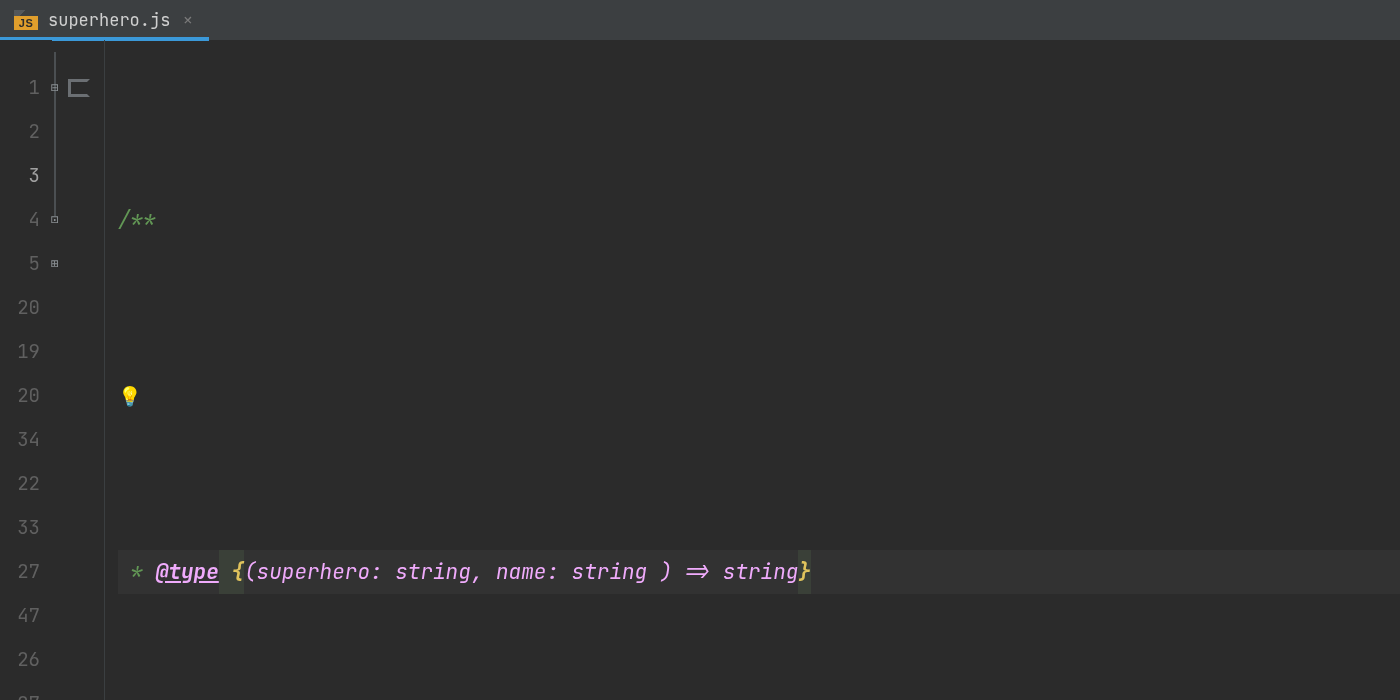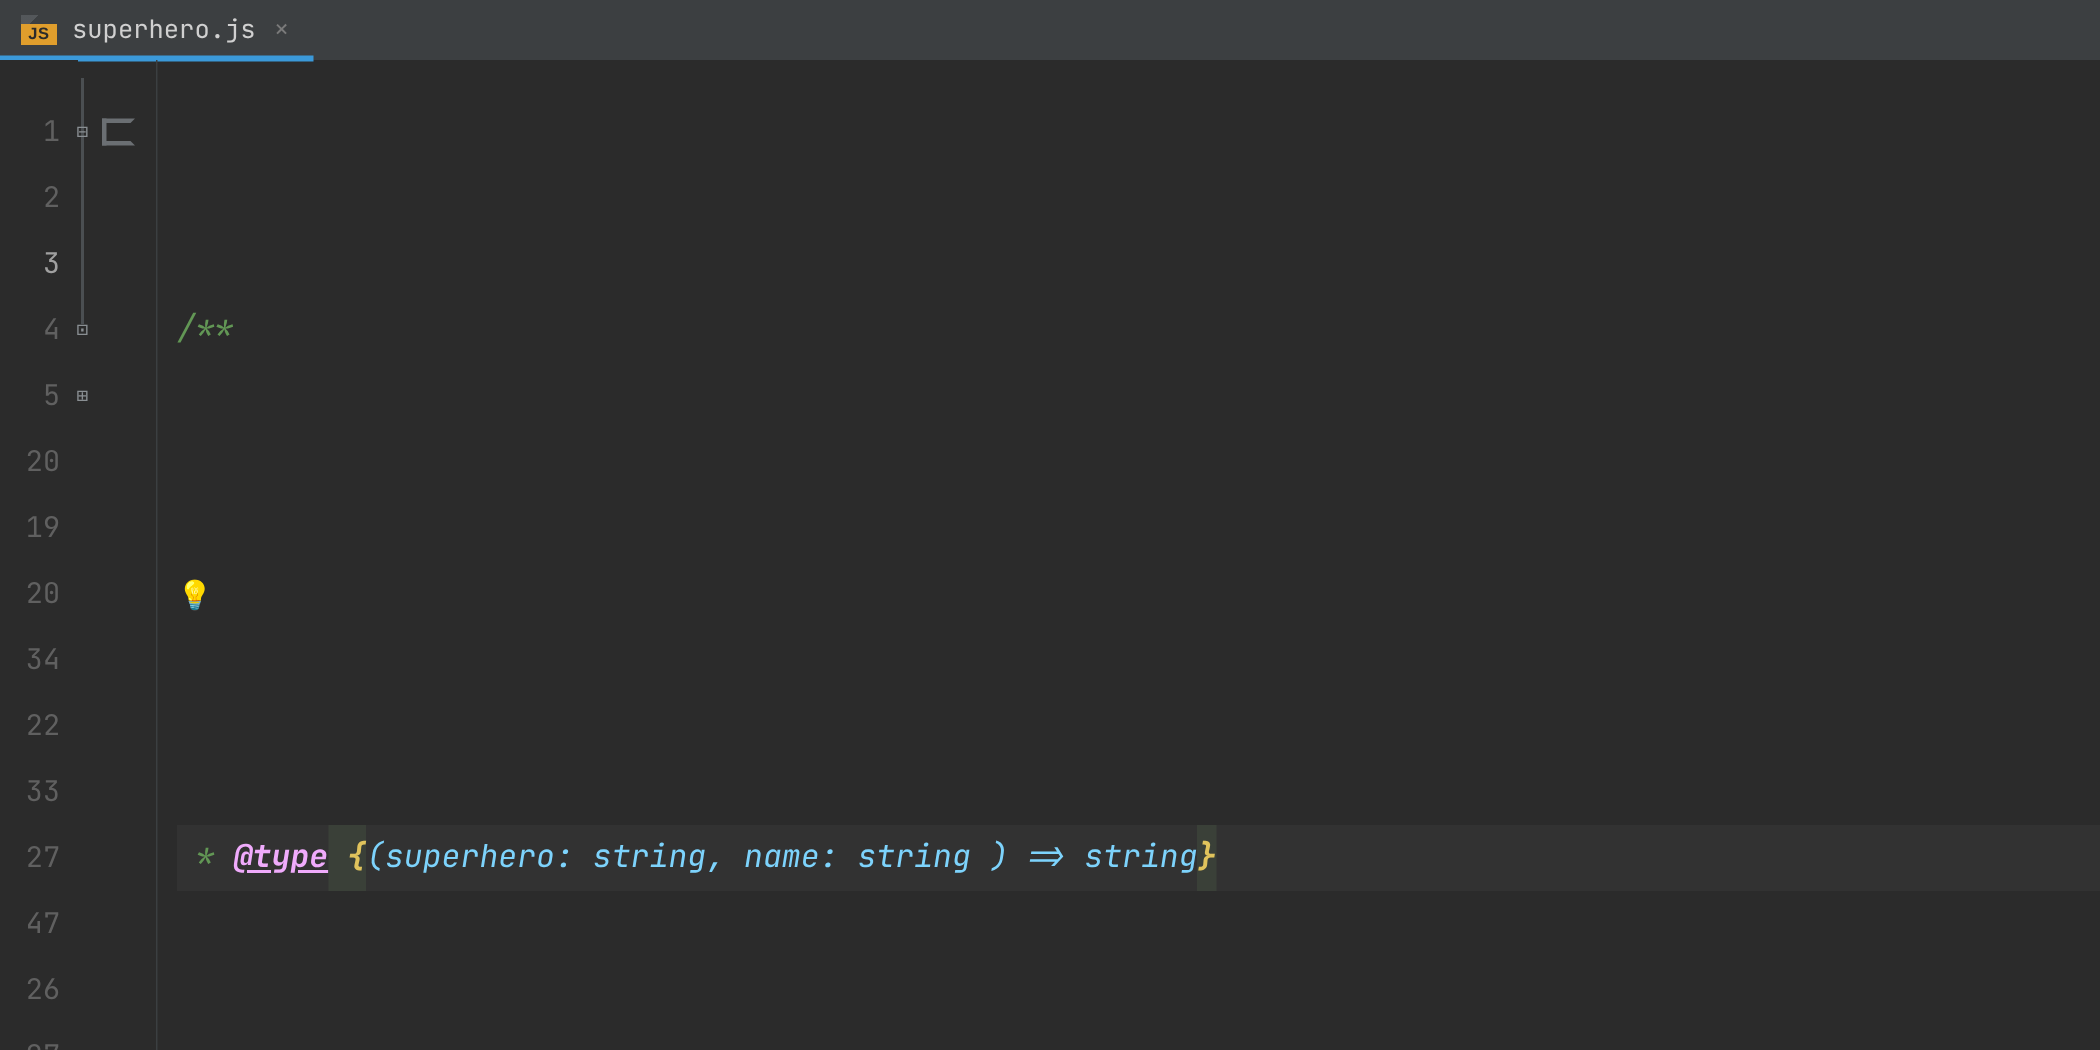--- a/index.html
+++ b/index.html
@@ -138,21 +138,21 @@
     height: 44px;
     display: flex;
     align-items: center;
     position: relative;
   }
   .row.current-line { background: #323232; }
 
   
   .c-comment   { color: #629755; font-style: italic; }
   .c-jsdoc-tag { color: #f0abfc; font-weight: 700; font-style: italic; text-decoration: underline; }
-  .c-type      { color: #7dd3fc; font-style: italic; }
+  .c-type      { color: #f0abfc; font-style: italic; }
   .c-brace-hi  { color: #e0c35c; font-style: italic; background: #3a4038; font-weight: 600; }
   .bulb {
     font-size: 19px;
     line-height: 1;
     filter: saturate(130%);
     margin-right: 6px;
   }
 </style>
 </head>
 <body>

